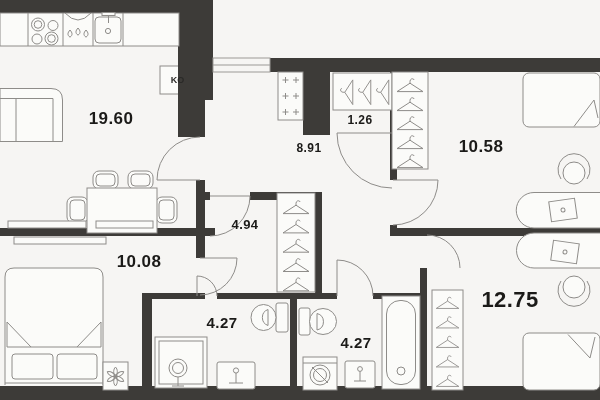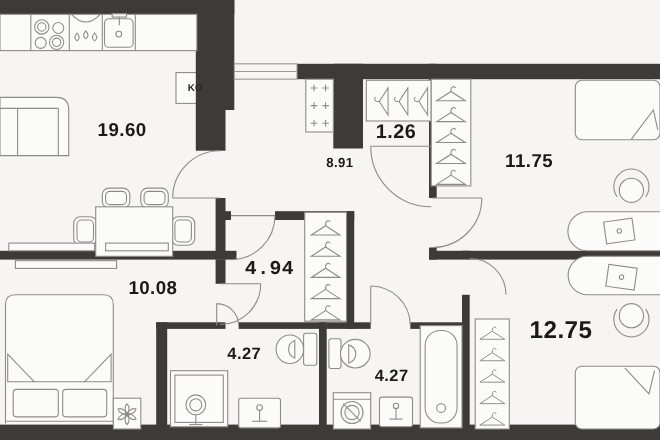--- a/index.html
+++ b/index.html
@@ -283,20 +283,20 @@
     <path d="M 337,133 A 55,55 0 0 0 392,188 M 337,133 L 392,133"></path>
     <path d="M 438,180 A 45,45 0 0 1 393,225 M 393,180 L 438,180"></path>
     <path d="M 427,235 A 33,33 0 0 1 460,268"></path>
   </g>
 </svg>
 
 <div class="ko">KO</div>
 
 <div class="rm" style="left: 111px; top: 119px; font-size: 17px;">19.60</div>
     <div class="rm" style="left: 309px; top: 148px; font-size: 12px;">8.91</div>
-    <div class="rm" style="left: 360px; top: 120px; font-size: 18px;">1.26</div>
-    <div class="rm" style="left: 481px; top: 147px; font-size: 17px;">11.75</div>
-    <div class="rm" style="left: 245px; top: 245px; font-size: 18px; font-family: Liberation Mono, monospace;">4.94</div>
+    <div class="rm" style="left: 360px; top: 120px; font-size: 12px;">1.26</div>
+    <div class="rm" style="left: 481px; top: 147px; font-size: 17px;">10.58</div>
+    <div class="rm" style="left: 245px; top: 224px; font-size: 13px;">4.94</div>
     <div class="rm" style="left: 139px; top: 262px; font-size: 17px;">10.08</div>
     <div class="rm" style="left: 222px; top: 322px; font-size: 15px;">4.27</div>
     <div class="rm" style="left: 356px; top: 342px; font-size: 15px;">4.27</div>
     <div class="rm" style="left: 510px; top: 300px; font-size: 22px;">12.75</div>
   </div>
 
 </body></html>

